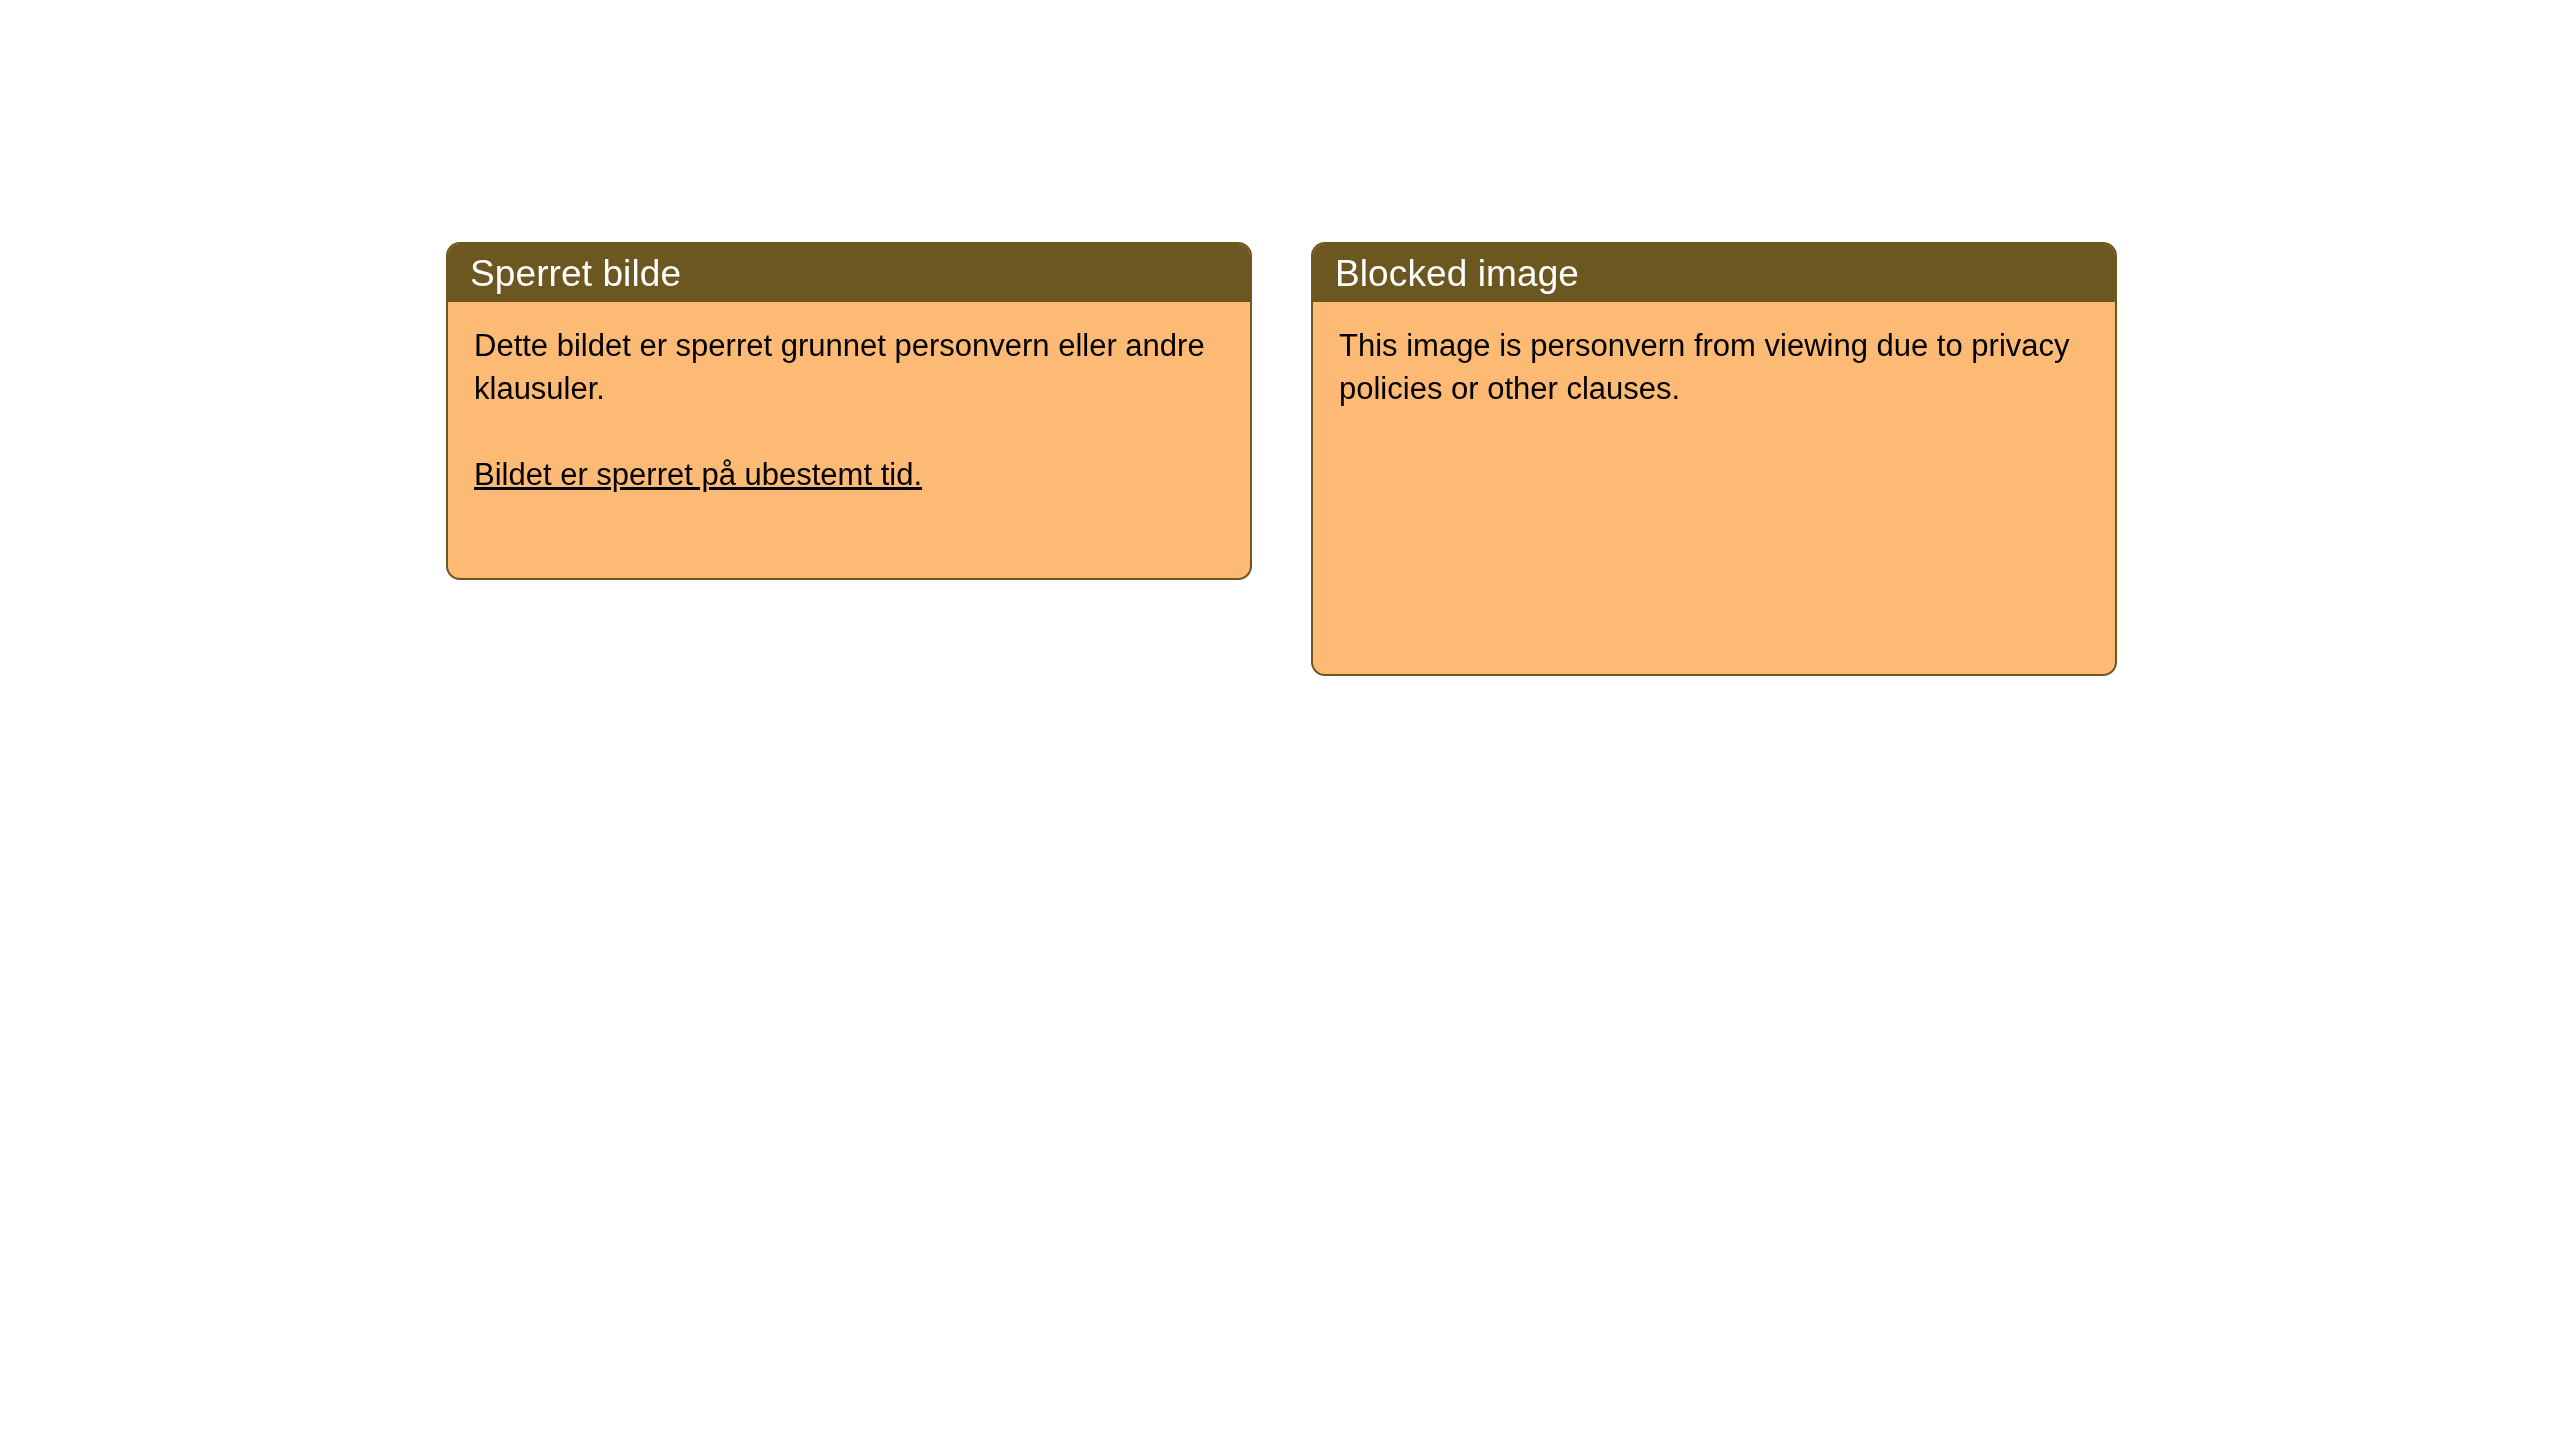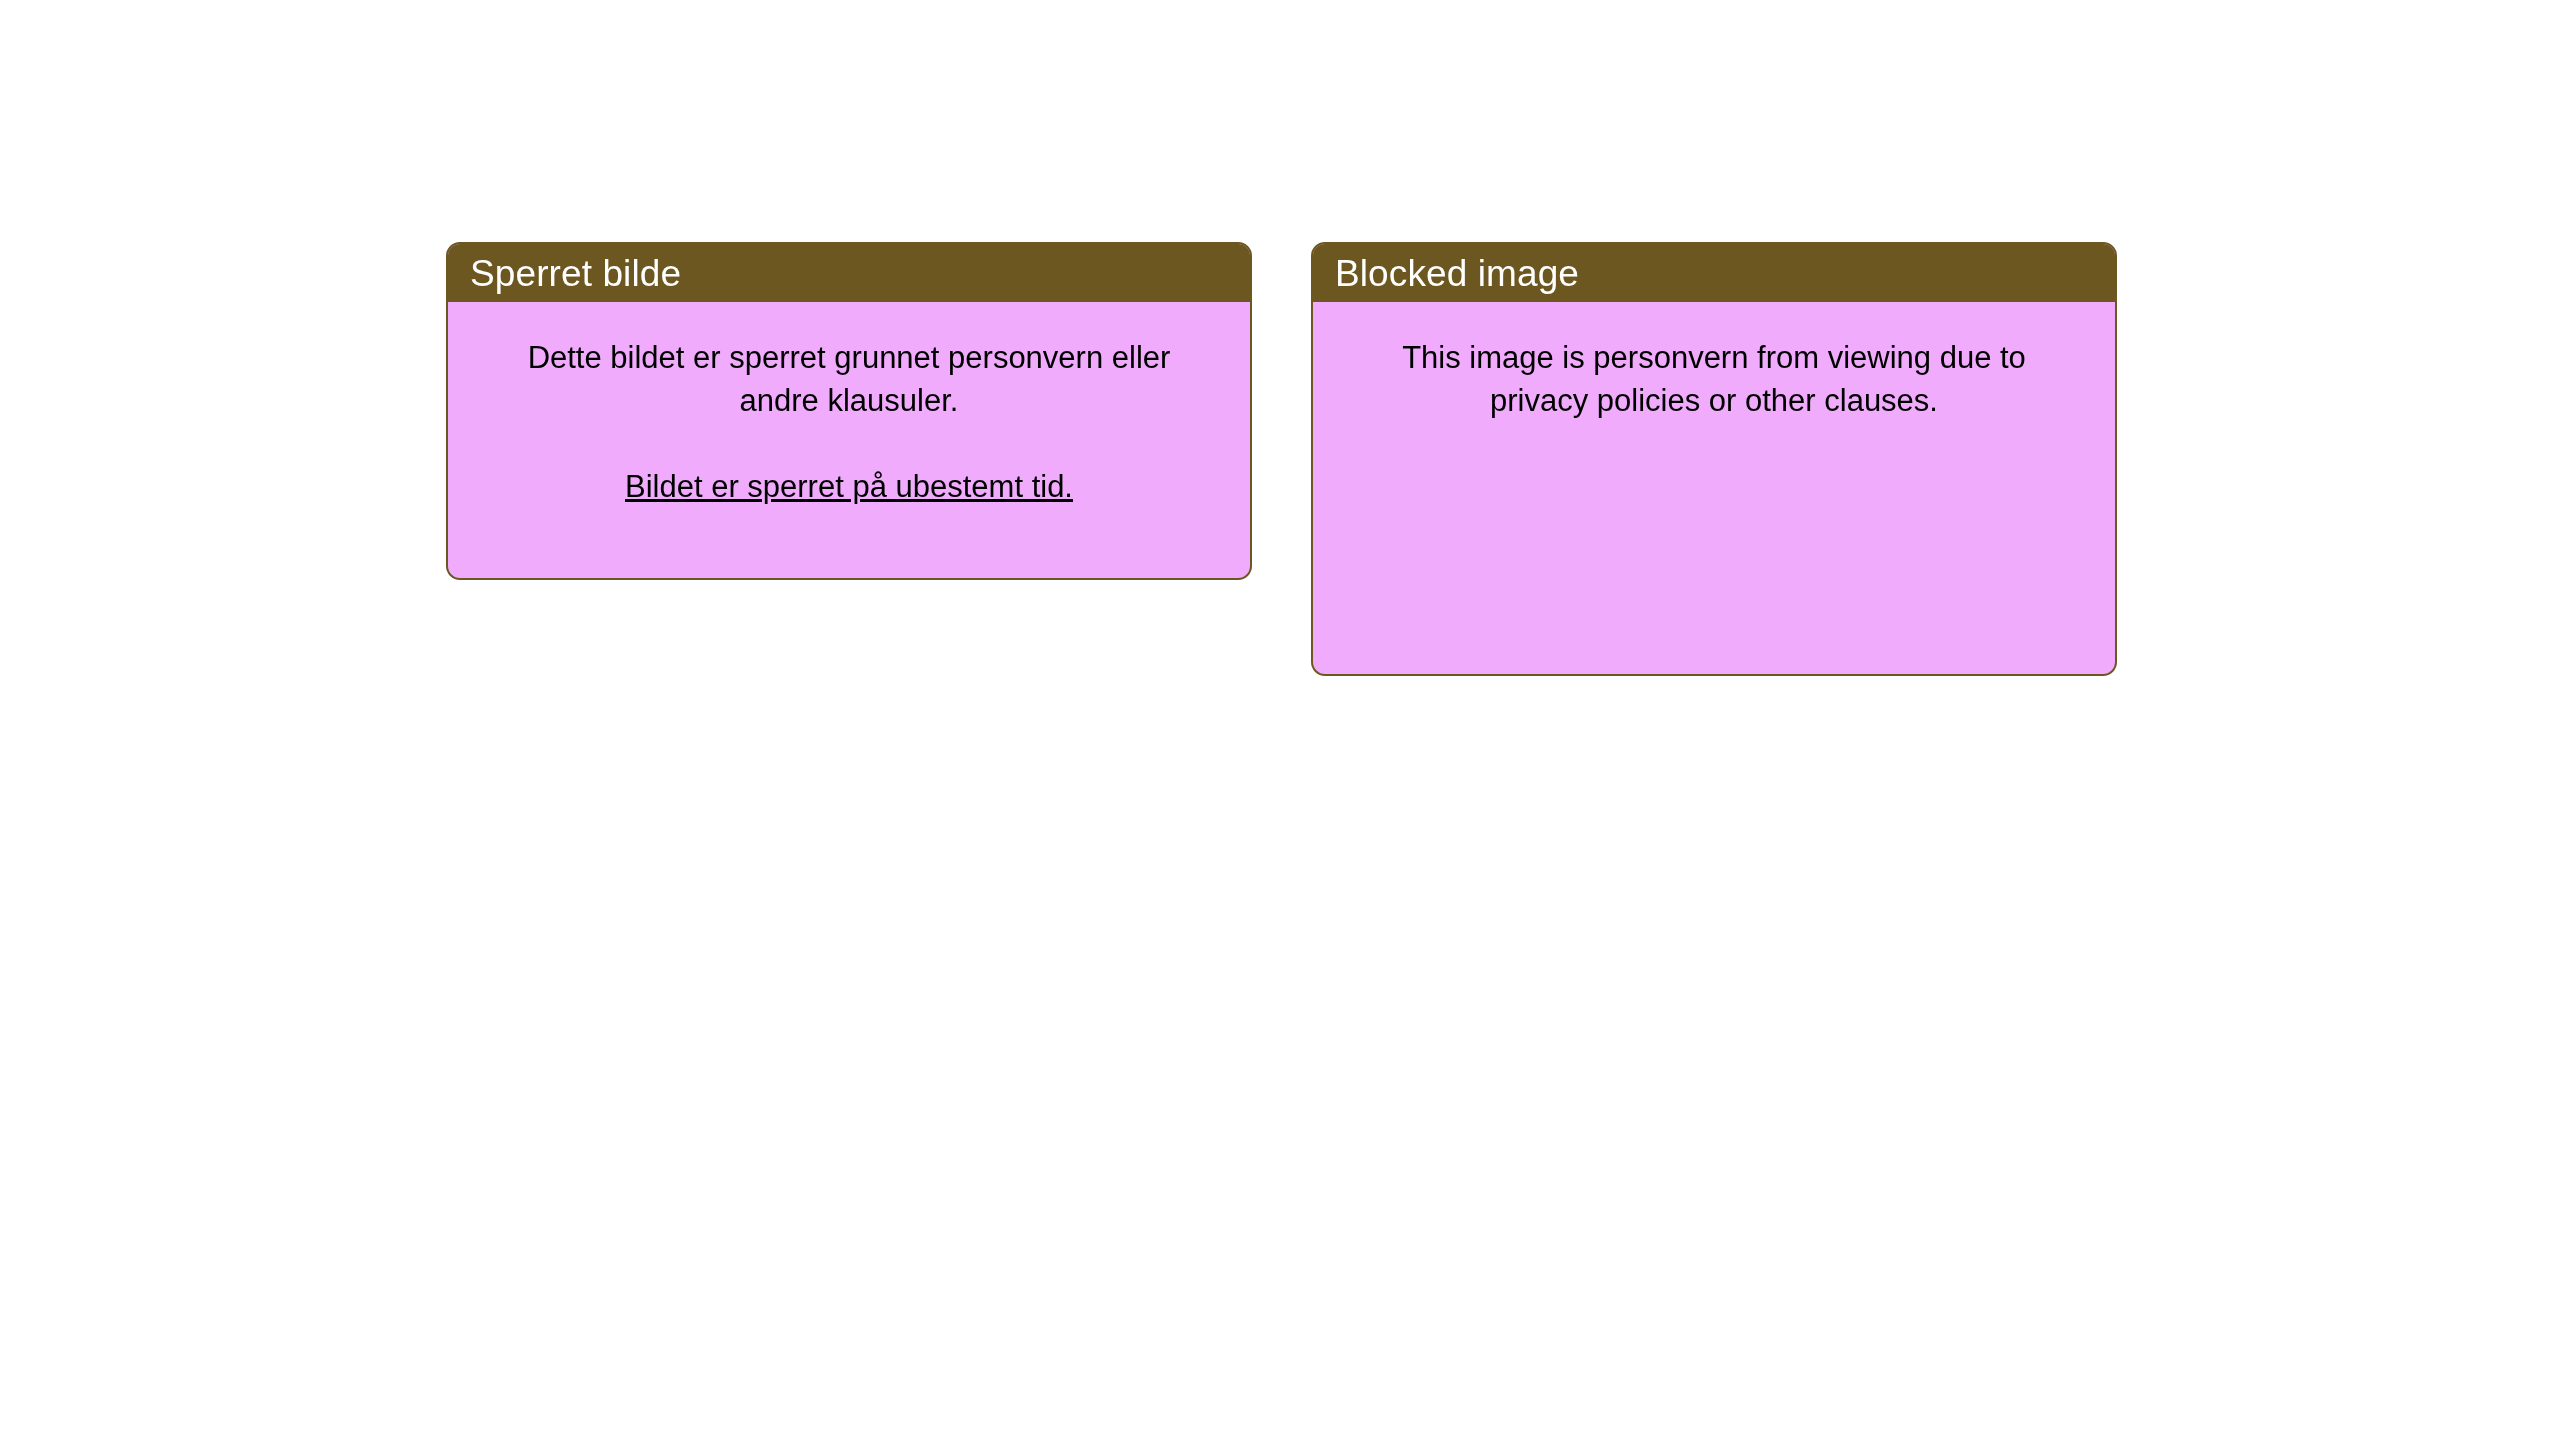--- a/index.html
+++ b/index.html
@@ -20,21 +20,21 @@
     position: absolute;
     left: 0;
     top: 0;
     width: 2560px;
     height: 1440px;
   }
 
   .notice-card {
     position: absolute;
     top: 242px;
-    background: #f0abfc;
+    background: #fdba74;
     border: 2px solid #6d5720;
     border-radius: 14px;
     box-sizing: border-box;
     overflow: hidden;
   }
 
   .notice-card.card-nb {
     left: 446px;
     width: 806px;
     height: 338px;
@@ -66,23 +66,22 @@
 
   .card-body {
     padding: 22px 26px 0 26px;
     box-sizing: border-box;
   }
 
   .card-paragraph {
     color: #000000;
     font-size: 31px;
     line-height: 43px;
-    margin: 12px;
+    margin: 0;
     font-weight: 400;
-    text-align: center;
   }
 
   .card-paragraph + .card-paragraph {
     margin-top: 43px;
     text-decoration: underline;
   }
 </style>
 </head>
 <body>
 

